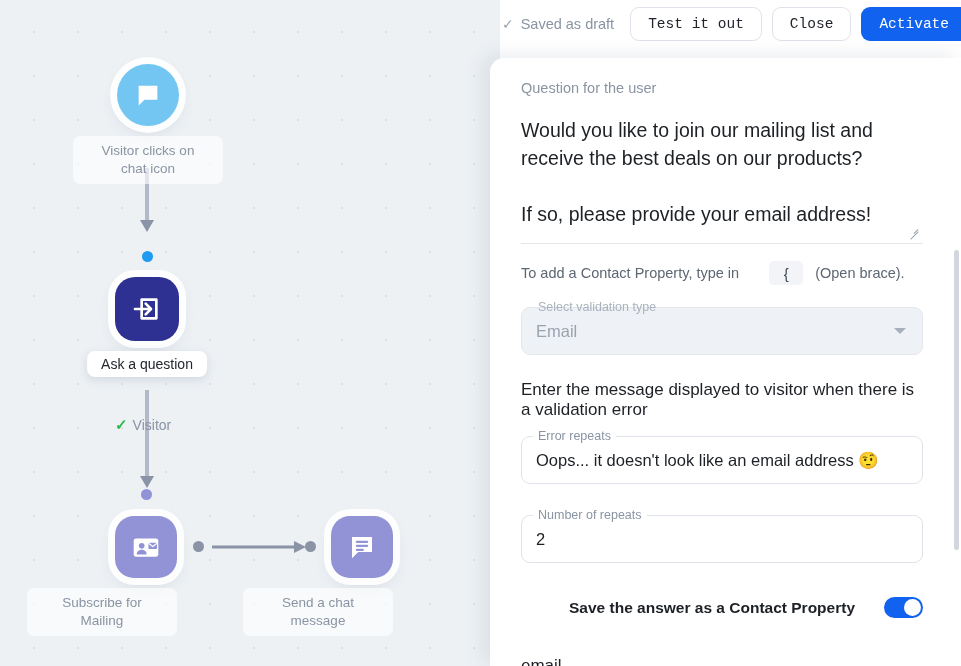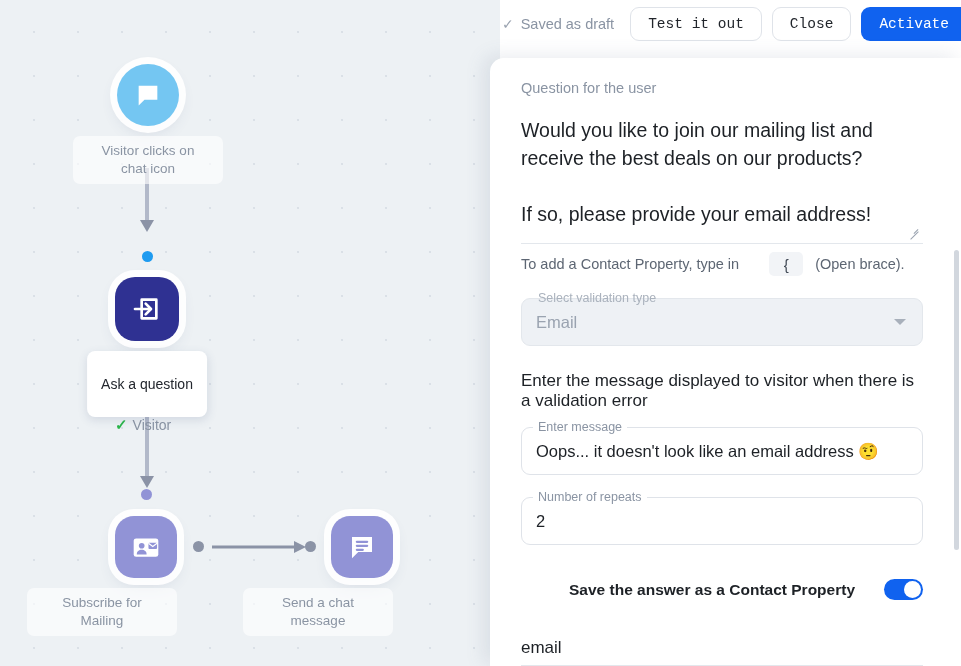--- a/index.html
+++ b/index.html
@@ -46,21 +46,21 @@
     white-space: pre-line; text-align: center;
     font-size: 13.5px; line-height: 18px; color: #8a94a3;
     background: rgba(255,255,255,.62);
     border-radius: 7px; padding: 6px 12px;
     width: 150px;
   }
   .node-label.chip-active {
     background: #ffffff; color: #23272e; font-size: 14px;
     width: auto; white-space: nowrap;
     box-shadow: 0 3px 10px rgba(70,90,130,.16);
-    padding: 24px 14px; border-radius: 8px;
+    padding: 4px 14px; border-radius: 8px;
   }
 
   .dot { position: absolute; border-radius: 50%; }
   .dot-blue   { width: 11px; height: 11px; background: #1e9bf0; }
   .dot-purple { width: 11px; height: 11px; background: #9193d6; }
   .dot-grey   { width: 11px; height: 11px; background: #8b93a6; }
 
   .succ-label {
     position: absolute; display: flex; align-items: center; gap: 5px;
     font-size: 14px; color: #8a94a3;
@@ -115,21 +115,21 @@
   }
   .resize-grip:before, .resize-grip:after {
     content:""; position: absolute; right: 0;
     height: 1px; background: #9aa3b0; transform: rotate(-45deg);
   }
   .resize-grip:before { width: 11px; bottom: 2px; }
   .resize-grip:after  { width: 6px;  bottom: 6px; right: 1px; }
 
   .hint-row {
     display: flex; align-items: center;
-    font-size: 14.5px; color: #5d6673; margin-top: 4px;
+    font-size: 14.5px; color: #5d6673; margin-top: 13px;
   }
   .brace-chip {
     display: inline-flex; align-items: center; justify-content: center;
     width: 34px; height: 24px; margin: 0 12px 0 30px;
     background: #f2f4f7; border-radius: 5px;
     font-size: 15px; color: #3f4753;
   }
 
   .outlined {
     position: relative; margin-top: 22px;
@@ -296,25 +296,25 @@
 
       <div class="outlined disabled">
         <span class="legend">Select validation type</span>
         <span class="value">Email</span>
         <span class="caret"></span>
       </div>
 
       <div class="section-text">Enter the message displayed to visitor when there is a validation error</div>
 
       <div class="outlined" style="margin-top:16px">
-        <span class="legend">Enter message</span>
+        <span class="legend">Error repeats</span>
         <span class="value">Oops... it doesn't look like an email address 🤨</span>
       </div>
 
-      <div class="outlined" style="margin-top:22px">
+      <div class="outlined" style="margin-top:31px">
         <span class="legend">Number of repeats</span>
         <span class="value">2</span>
       </div>
 
       <div class="toggle-row">
         <span class="toggle-label">Save the answer as a Contact Property</span>
         <span class="toggle">
           <span class="knob"></span>
         </span>
       </div>

